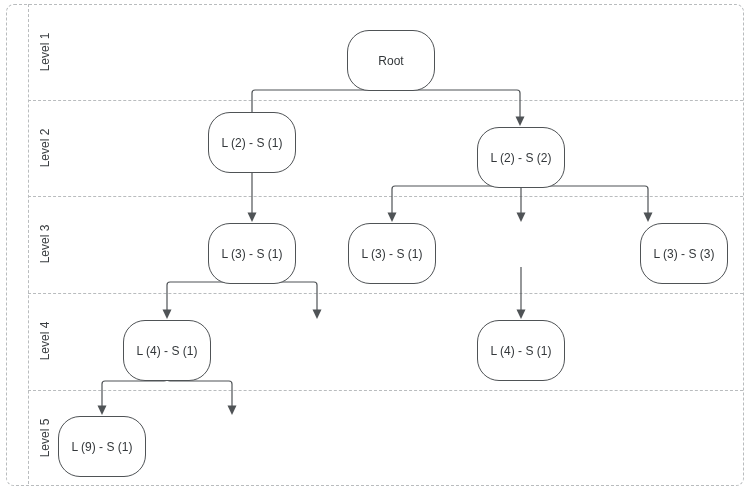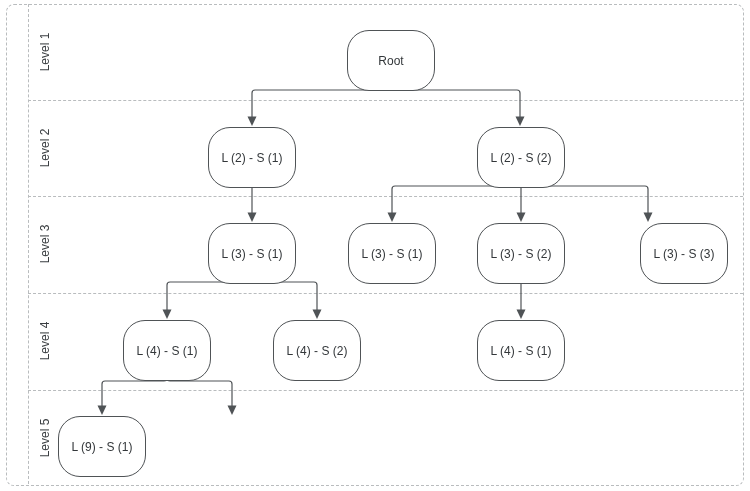--- a/index.html
+++ b/index.html
@@ -110,45 +110,39 @@
     <g>
       <path d="M167,364 L167,378 Q167,381 170,381 L229,381 Q232,381 232,384 L232,406"></path>
       <polygon points="232,415 227.5,405.5 236.5,405.5"></polygon>
     </g>
   </svg>
 
   <div class="node" style="left:347px;top:30px;">
       <span>Root</span>
     </div>
 
-  <div class="node" style="left:208px;top:127px;text-align:right;">
+  <div class="node" style="left:208px;top:112px;text-align:right;">
       <span>L (2) - S (1)</span>
     </div>
   <div class="node" style="left:477px;top:127px;">
       <span>L (2) - S (2)</span>
     </div>
 
   <div class="node" style="left:208px;top:223px;">
       <span>L (3) - S (1)</span>
     </div>
   <div class="node" style="left:348px;top:223px;">
       <span>L (3) - S (1)</span>
     </div>
-  <div class="node" style="left:477px;top:223px;">
-      <span>L (3) - S (2)</span>
-    </div>
   <div class="node" style="left:640px;top:223px;">
       <span>L (3) - S (3)</span>
     </div>
 
   <div class="node" style="left:123px;top:320px;">
       <span>L (4) - S (1)</span>
-    </div>
-  <div class="node" style="left:273px;top:320px;">
-      <span>L (4) - S (2)</span>
     </div>
   <div class="node" style="left:477px;top:320px;">
       <span>L (4) - S (1)</span>
     </div>
 
   <div class="node" style="left:58px;top:416px;">
       <span>L (9) - S (1)</span>
     </div>
 
 </div>

